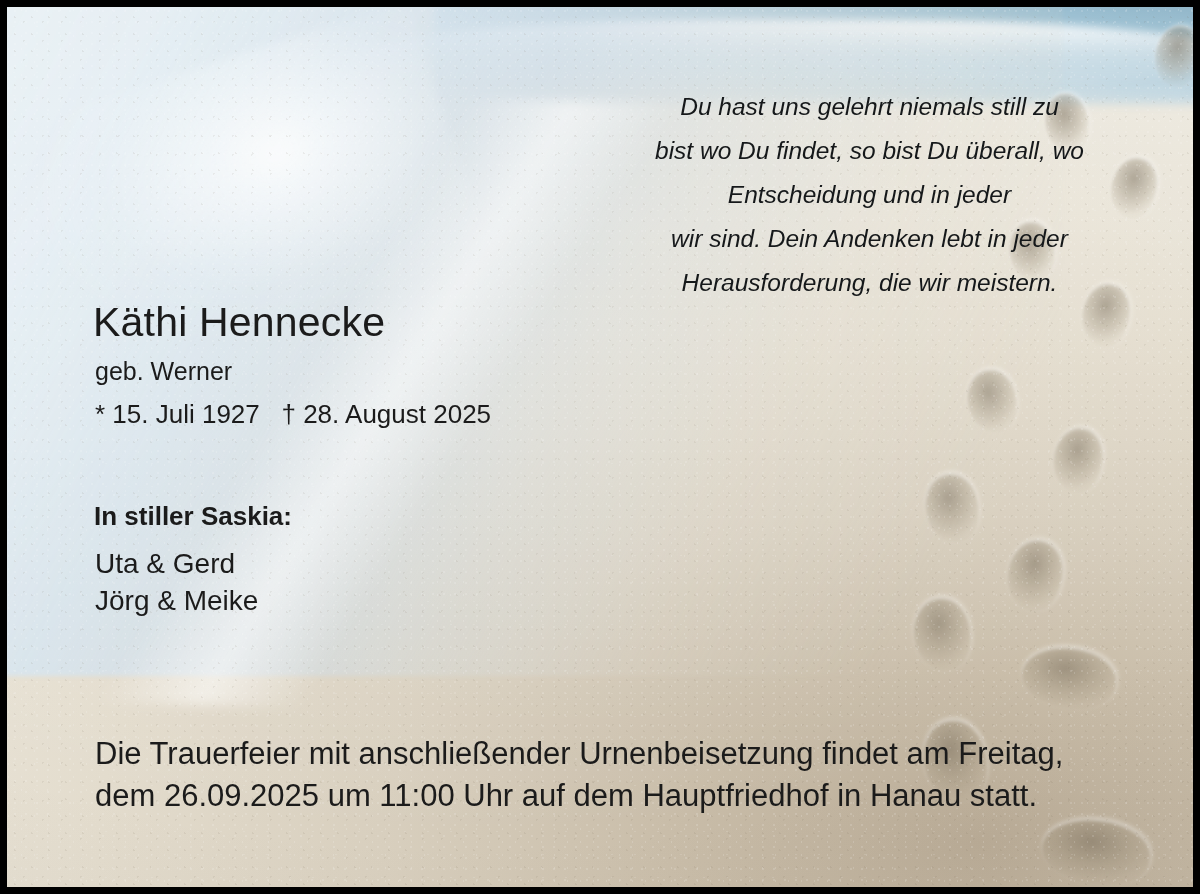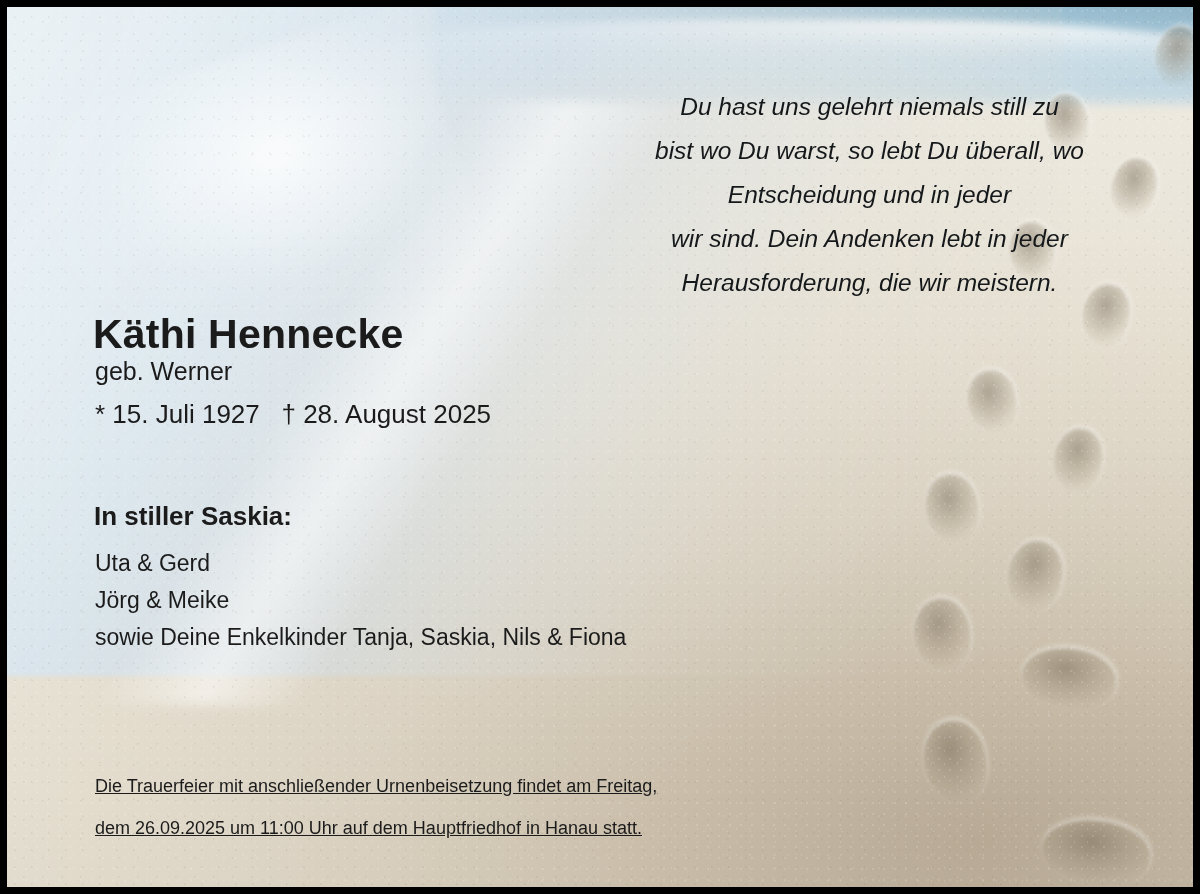--- a/index.html
+++ b/index.html
@@ -126,23 +126,23 @@
     width: 545px;
     text-align: center;
     font-style: italic;
     font-size: 24.5px;
     line-height: 44px;
     color: #15181a;
   }
   .name {
     position: absolute;
     left: 86px;
-    top: 304px;
+    top: 292px;
     font-size: 41px;
-    font-weight: bold;
+    font-weight: normal;
     letter-spacing: .2px;
   }
   .maiden {
     position: absolute;
     left: 88px;
     top: 350px;
     font-size: 25px;
   }
   .dates {
     position: absolute;
@@ -155,32 +155,31 @@
     position: absolute;
     left: 87px;
     top: 494px;
     font-size: 26px;
     font-weight: bold;
   }
   .mourn-list {
     position: absolute;
     left: 88px;
     top: 538px;
-    font-size: 23px;
+    font-size: 28px;
     line-height: 37px;
   }
   .mourn-list div { white-space: nowrap; }
   .service {
     position: absolute;
     left: 88px;
-    top: 758px;
-    font-size: 18px;
+    top: 726px;
+    font-size: 31px;
     line-height: 42px;
     width: 1010px;
-    text-decoration: underline;
   }
   .service div { white-space: nowrap; }
 </style>
 </head>
 <body>
 
 <div class="card">
 
   <div class="bg">
     <div class="bg-sand"></div>
@@ -205,35 +204,34 @@
     <div class="footprint" style="left:1034px; top:812px; width:110px; height:66px; transform:rotate(6deg);"></div>
 
     <div class="bg-grain"></div>
     <div class="bg-vignette"></div>
   </div>
 
   <div class="content">
 
     <div class="verse">
       <div>Du hast uns gelehrt niemals still zu</div>
-      <div>bist wo Du warst, so lebt Du überall, wo</div>
+      <div>bist wo Du findet, so bist Du überall, wo</div>
       <div>Entscheidung und in jeder</div>
       <div>wir sind. Dein Andenken lebt in jeder</div>
       <div>Herausforderung, die wir meistern.</div>
     </div>
 
     <div class="name">Käthi Hennecke</div>
     <div class="maiden">geb. Werner</div>
     <div class="dates">* 15. Juli 1927   † 28. August 2025</div>
 
     <div class="mourn-title">In stiller Saskia:</div>
     <div class="mourn-list">
       <div>Uta &amp; Gerd</div>
       <div>Jörg &amp; Meike</div>
-      <div>sowie Deine Enkelkinder Tanja, Saskia, Nils &amp; Fiona</div>
     </div>
 
     <div class="service">
       <div>Die Trauerfeier mit anschließender Urnenbeisetzung findet am Freitag,</div>
       <div>dem 26.09.2025 um 11:00 Uhr auf dem Hauptfriedhof in Hanau statt.</div>
     </div>
 
   </div>
 </div>
 

